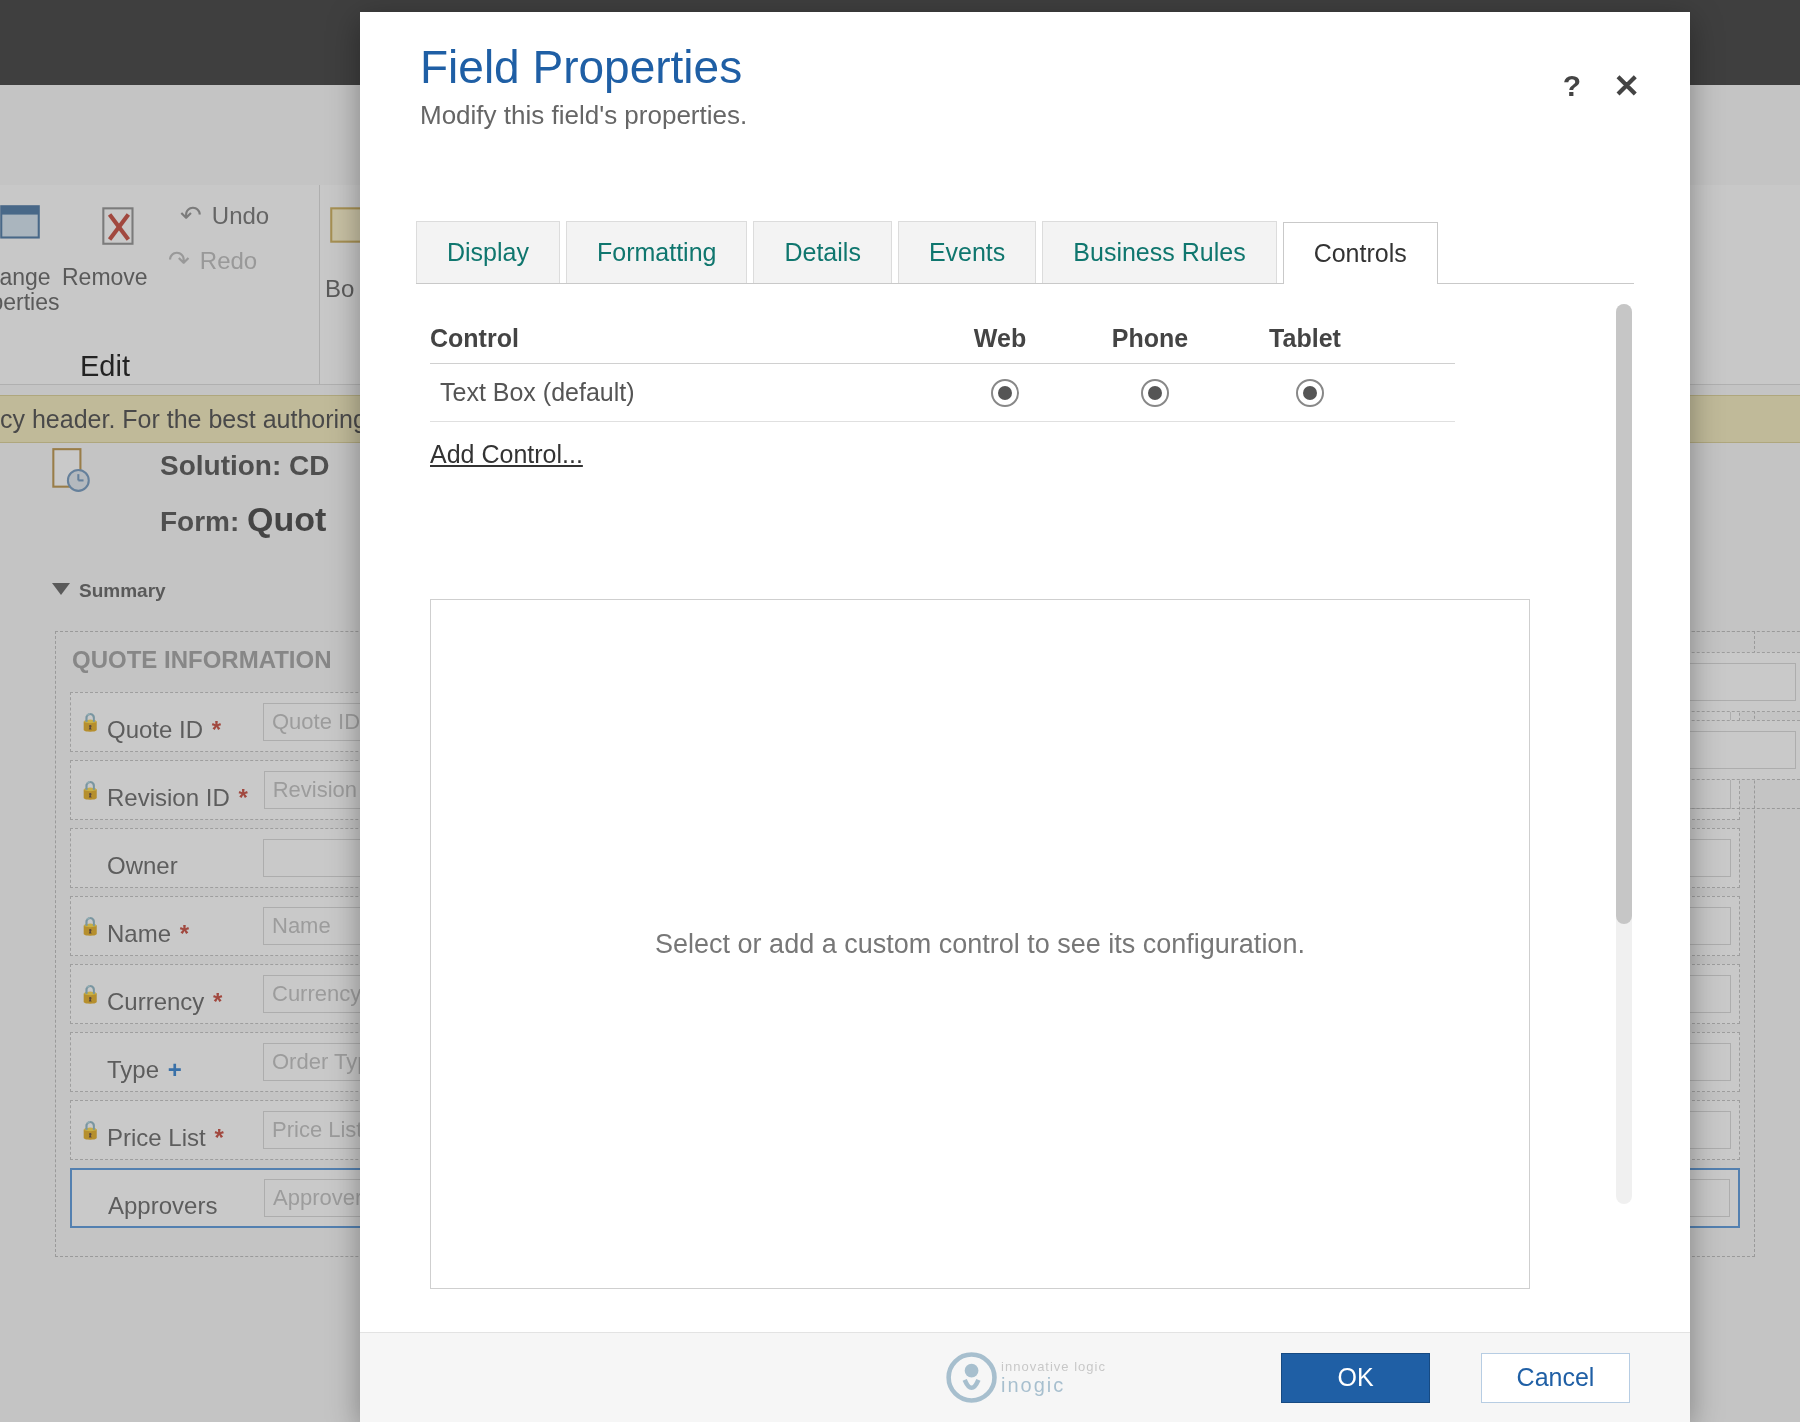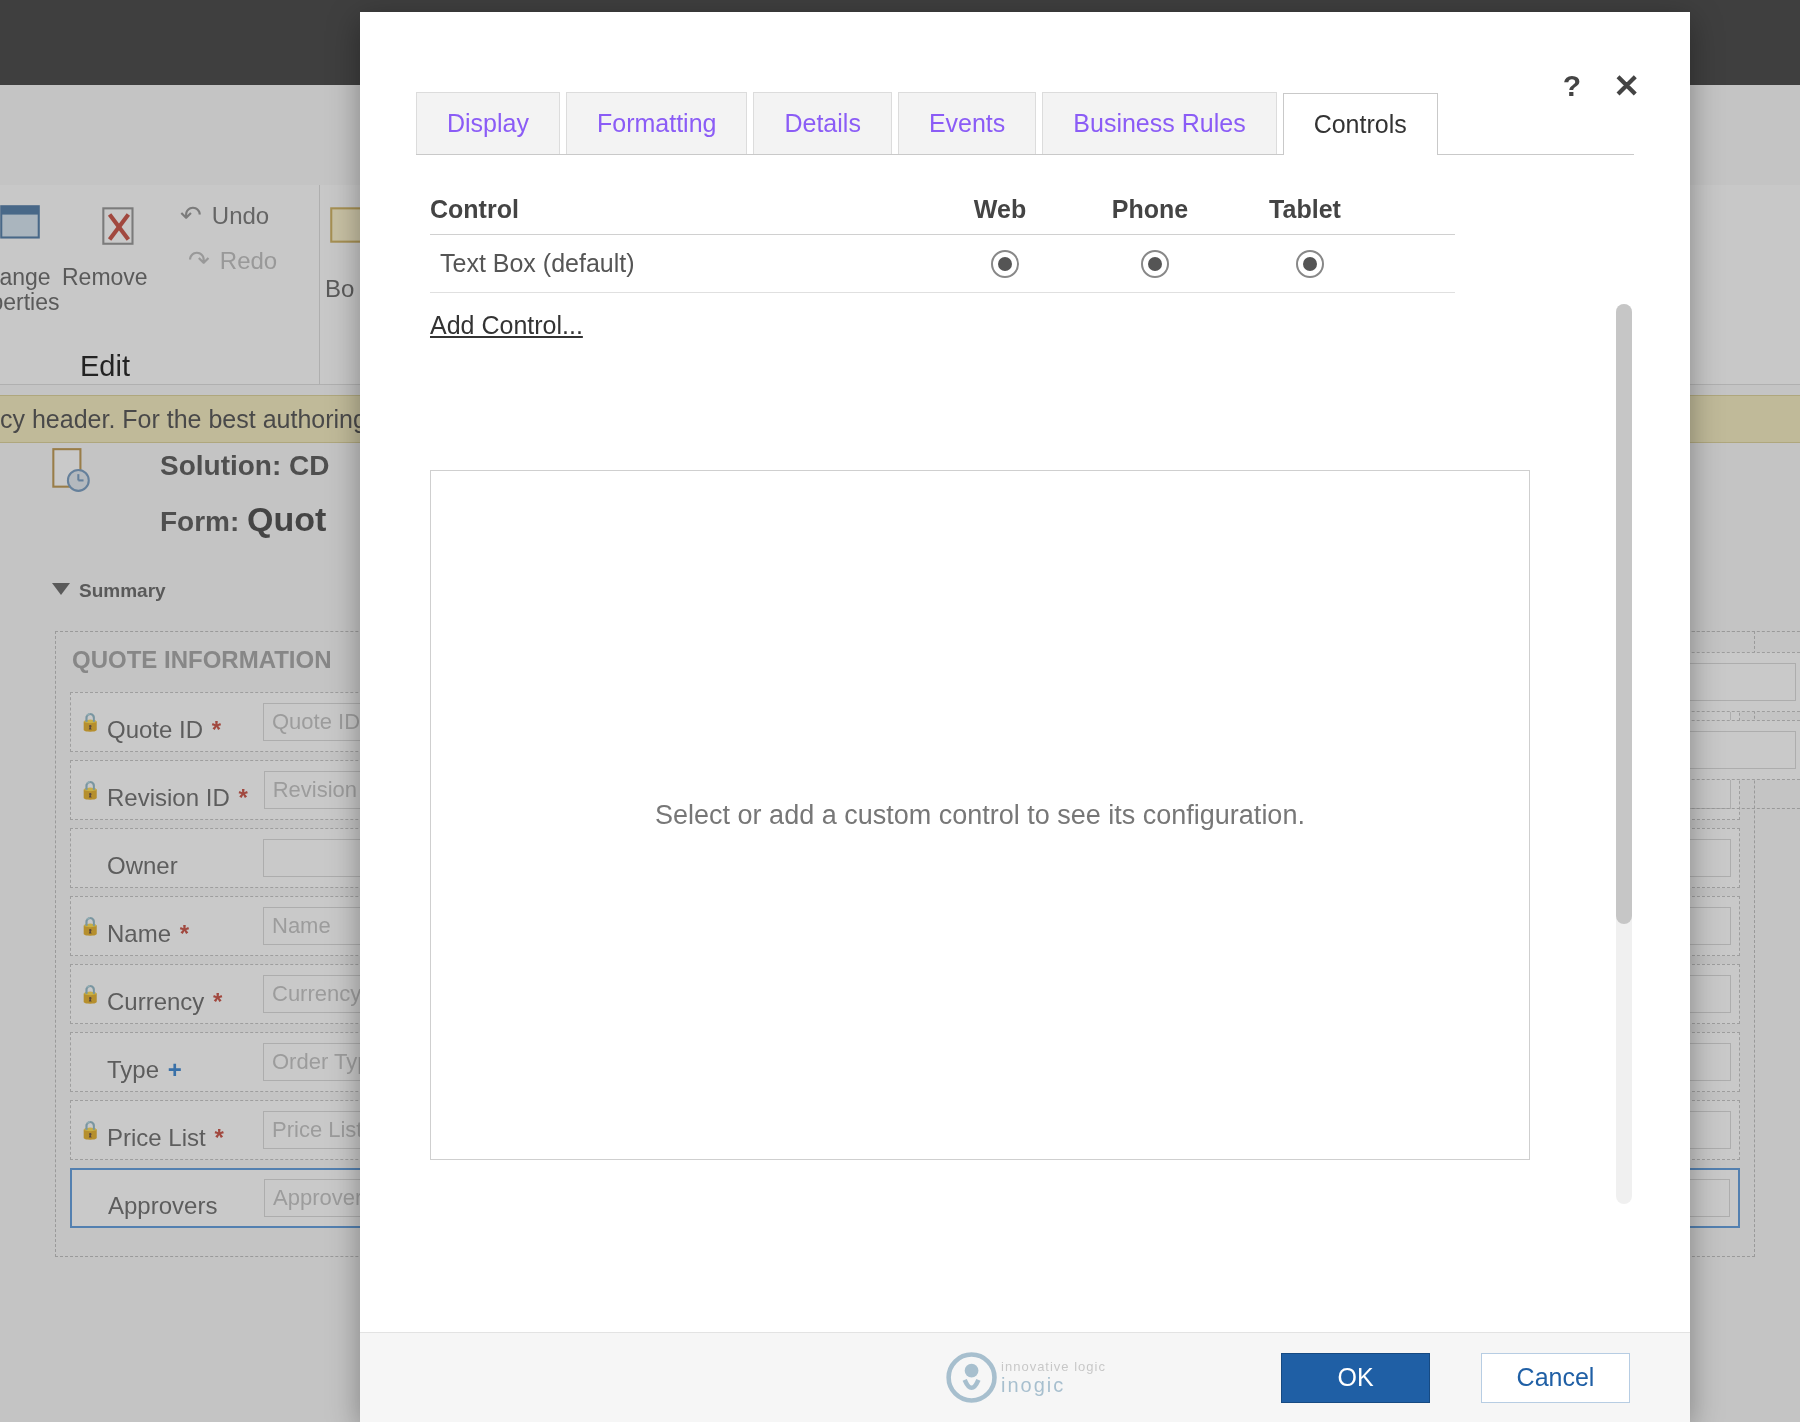--- a/index.html
+++ b/index.html
@@ -27,21 +27,21 @@
   }
   .bg .ribbon .group {
     position: absolute; left: 0; top: 0; width: 320px; height: 200px;
     border-right: 1px solid #d7d7d7;
   }
   .bg .undo, .bg .redo {
     position: absolute; font-size: 24px; color: #666;
     display: flex; align-items: center; gap: 10px;
   }
   .bg .undo { left: 180px; top: 200px; }
-  .bg .redo { left: 188px; top: 245px; color: #b5b5b5; }
+  .bg .redo { left: 168px; top: 245px; color: #b5b5b5; }
   .bg .undo::before { content: "↶"; font-size: 26px; color: #888; }
   .bg .redo::before { content: "↷"; font-size: 26px; }
   .bg .change-props, .bg .remove-btn {
     position: absolute; top: 200px; font-size: 23px; color: #555;
     text-align: center; line-height: 1.1;
   }
   .bg .change-props { left: -10px; width: 70px; top: 265px; }
   .bg .remove-btn { left: 62px; top: 265px; }
   .bg .change-icon, .bg .remove-icon {
     position: absolute; width: 50px; height: 50px;
@@ -153,21 +153,21 @@
   .dialog-header-icons .help-icon, .dialog-header-icons .close-icon {
     font-size: 30px; color: #444; font-weight: 700; cursor: pointer;
   }
   .dialog-header-icons .close-icon { font-size: 32px; }
   .tabstrip {
     margin: 80px 56px 0 56px;
     display: flex;
     border-bottom: 1px solid #c9c9c9;
   }
   .tab {
-    padding: 16px 30px; font-size: 25px; color: #8b5cf6;
+    padding: 16px 30px; font-size: 25px; color: #0f766e;
     background: #f3f3f3; border: 1px solid #dcdcdc; border-bottom: none;
     margin-right: 6px; cursor: pointer;
   }
   .tab.active {
     background: #fff; border-top: 1px solid #c9c9c9;
     border-left: 1px solid #c9c9c9; border-right: 1px solid #c9c9c9;
     position: relative; top: 1px; color: #333;
   }
   .controls-pane {
     margin: 30px 70px 0 70px;
@@ -361,20 +361,24 @@
           </div>
         </div>
     </div>
   </div>
 </div>
 
 <div class="dimmer"></div>
 
 <div class="dialog">
 
+  <div class="dialog-header-area">
+    <div class="dialog-title">Field Properties</div>
+    <div class="dialog-subtitle">Modify this field's properties.</div>
+  </div>
   <div class="dialog-header-icons">
     <div class="help-icon" title="Help">?</div>
     <div class="close-icon" title="Close">✕</div>
   </div>
 
   <div class="tabstrip" id="tabstrip">
       <div class="tab">Display</div>
       <div class="tab">Formatting</div>
       <div class="tab">Details</div>
       <div class="tab">Events</div>

